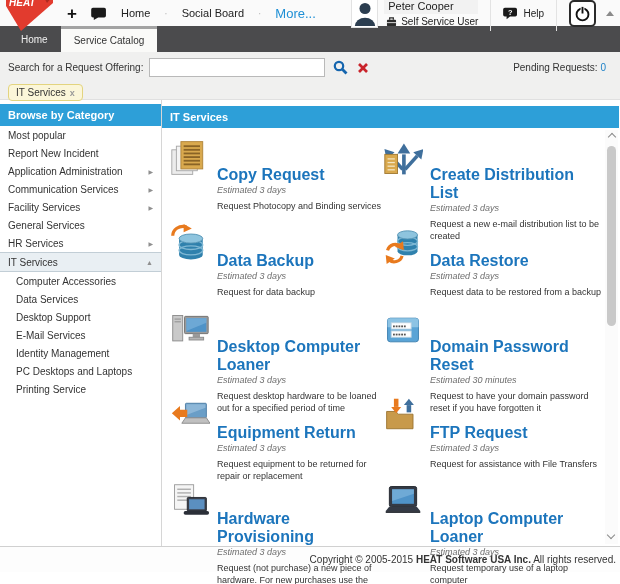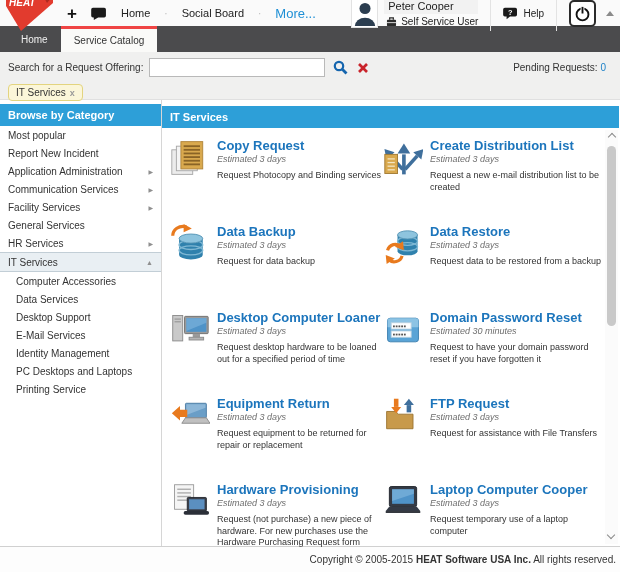--- a/index.html
+++ b/index.html
@@ -23,21 +23,21 @@
   .help-item{display:flex;align-items:center;gap:5px;font-size:10px;color:#222;cursor:pointer;}
   .power-btn{width:27px;height:27px;border:2px solid #2b2b2b;border-radius:5px;background:#fff;
     display:flex;align-items:center;justify-content:center;cursor:pointer;}
   .hdr-collapse{width:0;height:0;border-left:4px solid transparent;border-right:4px solid transparent;
     border-bottom:5px solid #8a8a8a;margin:0 6px 0 10px;cursor:pointer;}
 
   
   .tabbar{height:26px;background:#4b4b4d;display:flex;align-items:stretch;}
   .tab{font-size:10px;color:#f0f0f0;display:flex;align-items:center;padding:0 13px;cursor:pointer;}
   .tab.first{margin-left:8px;}
-  .tab.active{background:#fafaf8;color:#333;border-top:3px solid #ef4444;padding-top:0;}
+  .tab.active{background:#fafaf8;color:#333;border-top:3px solid #a3a3a3;padding-top:0;}
   .tab-spacer{flex:1;}
   .report-btn{align-self:center;margin-right:6px;background:#2196d3;border:1px solid #0f7ab8;border-radius:3px;
     color:#fff;font-size:10px;padding:3px 10px;cursor:pointer;}
 
   
   .search-panel{height:48px;background:#f0f0ef;border-bottom:1px solid #e0e0e0;position:relative;}
   .search-row{display:flex;align-items:center;padding:6px 8px 0 8px;}
   .search-label{font-size:10px;color:#333;margin-right:6px;}
   .search-input{width:176px;height:19px;border:1px solid #b9b9b9;background:#fff;font-size:11px;padding:0 4px;}
   .search-icon-btn{margin-left:8px;cursor:pointer;display:flex;align-items:center;}
@@ -61,21 +61,21 @@
   .side-item.selected .arrow{font-size:7px;}
   .side-sub .side-item{padding-left:16px;}
 
   .main{flex:1;padding-top:6px;position:relative;min-width:0;}
   .main-title{height:22px;background:#2d9fd8;color:#fff;font-size:11px;font-weight:bold;
     display:flex;align-items:center;padding:0 8px;margin-right:1px;}
   .svc-grid{display:grid;grid-template-columns:213px 1fr;grid-auto-rows:86px;padding:10px 0 0 8px;}
   .svc-item{display:flex;gap:7px;cursor:pointer;}
   .svc-icon{width:40px;height:40px;flex:0 0 auto;}
   .svc-text{width:176px;}
-  .svc-title{font-size:13px;font-weight:bold;color:#1c75bc;margin-bottom:1px;cursor:pointer;}
+  .svc-title{font-size:16px;font-weight:bold;color:#1c75bc;margin-bottom:1px;cursor:pointer;margin-top:28px;}
   .svc-est{font-size:9px;font-style:italic;color:#6e6e6e;margin-bottom:3px;}
   .svc-desc{font-size:9px;color:#333;line-height:11.5px;margin-top:6px;}
 
   
   .scrollbar{position:absolute;top:30px;right:2px;bottom:2px;width:13px;background:#fbfbfb;}
   .chev{width:6px;height:6px;border-left:1.5px solid #8a8a8a;border-top:1.5px solid #8a8a8a;margin:4px auto;}
   .chev.up{transform:rotate(45deg);}
   .chev.down{transform:rotate(225deg);position:absolute;bottom:2px;left:3px;}
   .thumb{position:absolute;top:16px;left:2px;width:9px;height:180px;background:#c9c9c9;border-radius:5px;}
 
@@ -477,21 +477,21 @@
             <div class="svc-est">Estimated 3 days</div>
             <div class="svc-desc">Request (not purchase) a new piece of hardware. For new purchases use the Hardware Purchasing Request form</div>
           </div>
         </div>
 
         <div class="svc-item">
           <span class="svc-icon"><svg viewBox="0 0 44 44" width="40" height="40">
               <use href="#laptop-icon"></use>
             </svg></span>
           <div class="svc-text">
-            <div class="svc-title">Laptop Computer Cooper</div>
+            <div class="svc-title">Laptop Computer Loaner</div>
             <div class="svc-est">Estimated 3 days</div>
             <div class="svc-desc">Request temporary use of a laptop computer</div>
           </div>
         </div>
       </div>
     <div class="scrollbar">
       <div class="chev up"></div>
       <div class="thumb"></div>
       <div class="chev down"></div>
     </div>

